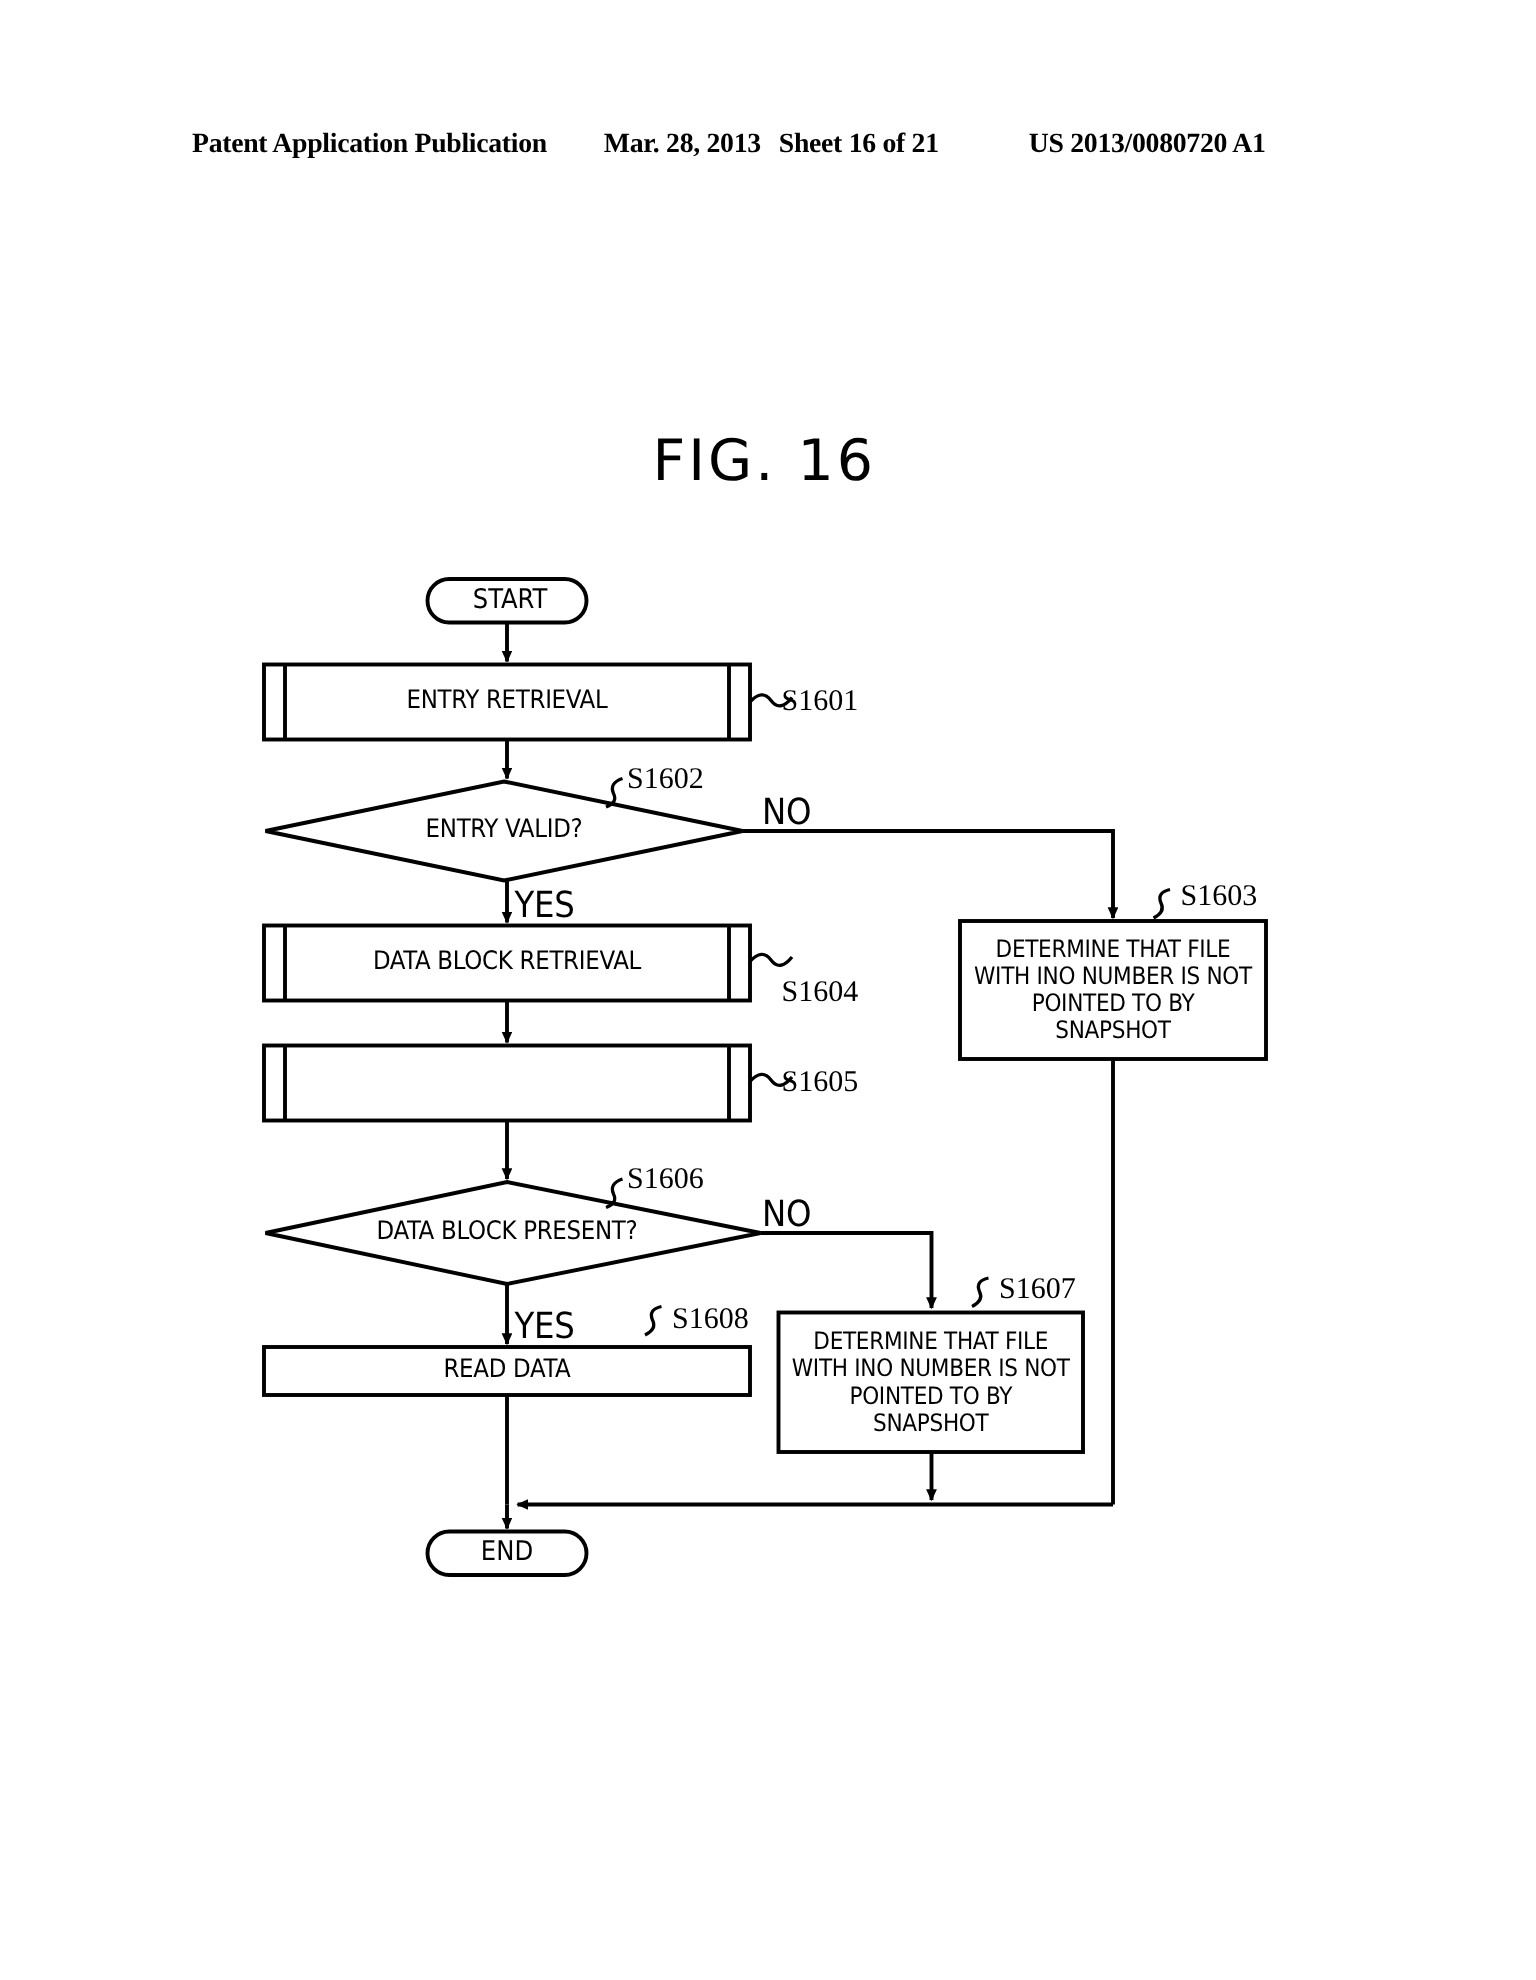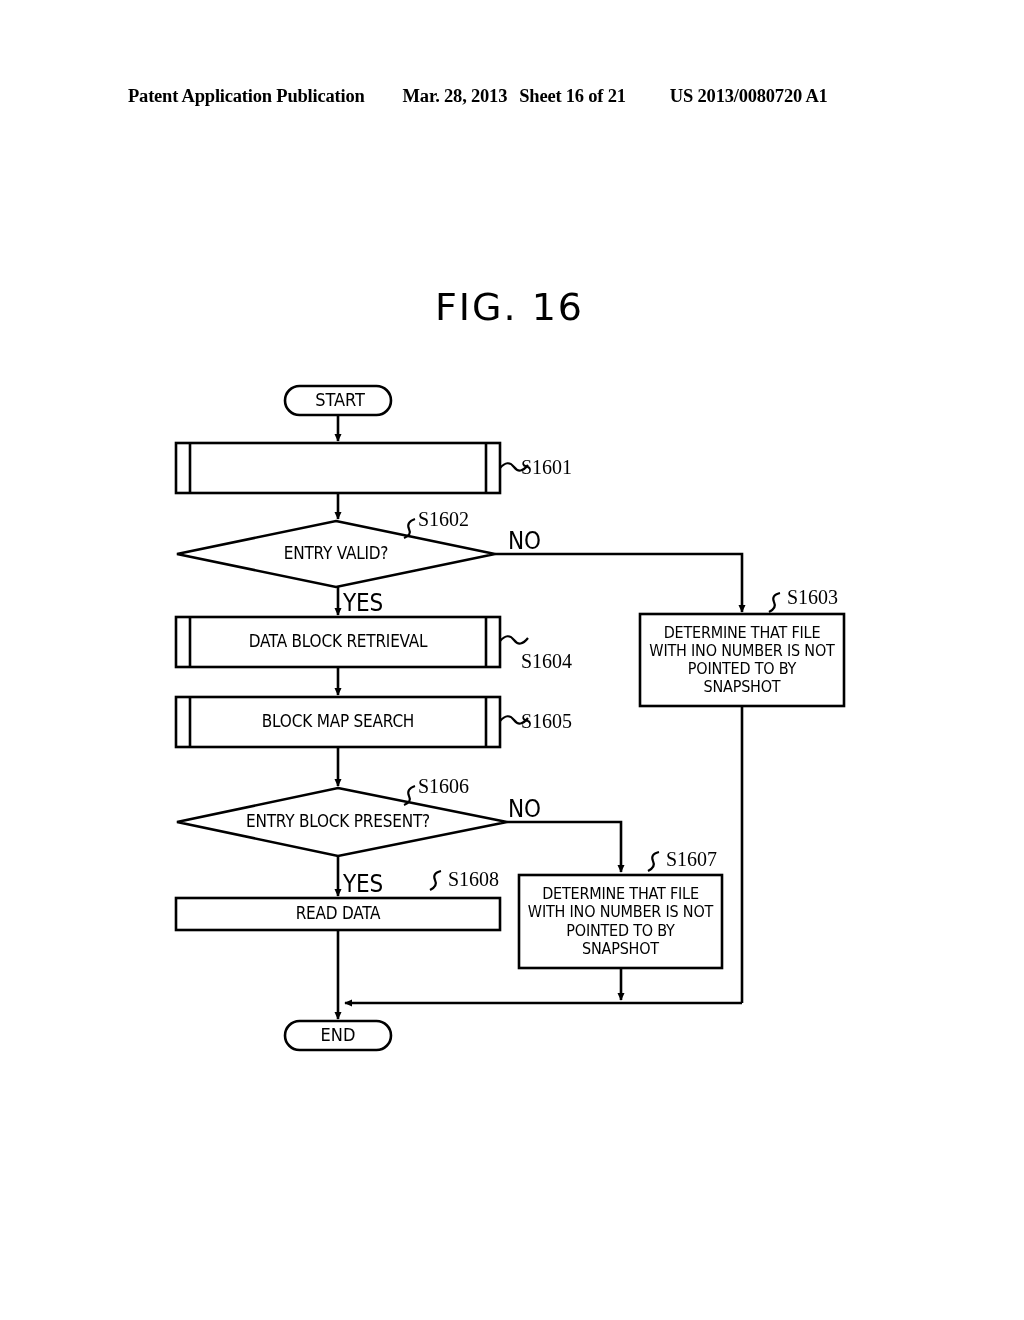--- a/index.html
+++ b/index.html
@@ -28,21 +28,21 @@
     align-items: baseline;
     font-family: "Liberation Serif", serif;
     font-weight: bold;
     font-size: 18.5px;
     letter-spacing: -0.2px;
     white-space: nowrap;
   }
   #page-header .hdr-pub   { }
   #page-header .hdr-date  { margin-left: 38px; }
   #page-header .hdr-sheet { margin-left: 12px; }
-  #page-header .hdr-pat   { margin-left: 44px; }
+  #page-header .hdr-pat   { margin-left: 60px; }
 
   
   #figure-title {
     position: absolute;
     top: 285px;
     left: 0;
     width: 1019px;
     text-align: center;
     font-size: 38px;
     font-weight: 400;
@@ -181,40 +181,40 @@
       <line x1="742" y1="1003" x2="345" y2="1003" marker-end="url(#arrow)"></line>
 
       <line x1="338" y1="1003" x2="338" y2="1019" marker-end="url(#arrow)"></line>
 
       <rect x="285" y="1021" width="106" height="29" rx="14.5" ry="14.5" fill="#fff"></rect>
     </g>
   </svg>
 
   <div class="node-text term-text" style="left:285px; top:386px; width:110px; height:29px;">START</div>
 
+  <div class="node-text" style="left:190px; top:443px; width:296px; height:50px;">ENTRY RETRIEVAL</div>
   <div class="step-label" style="left:521px; top:456px;">S1601</div>
 
   <div class="node-text" style="left:236px; top:541px; width:200px; height:26px;">ENTRY VALID?</div>
   <div class="step-label" style="left:418px; top:508px;">S1602</div>
   <div class="branch-label" style="left:343px; top:589px;">YES</div>
   <div class="branch-label" style="left:508px; top:527px;">NO</div>
 
   <div class="node-text multiline" style="left:640px; top:614px; width:204px; height:92px;">DETERMINE THAT FILE
 WITH INO NUMBER IS NOT
 POINTED TO BY
 SNAPSHOT</div>
   <div class="step-label" style="left:787px; top:586px;">S1603</div>
 
   <div class="node-text" style="left:190px; top:617px; width:296px; height:50px;">DATA BLOCK RETRIEVAL</div>
   <div class="step-label" style="left:521px; top:630px;margin-top:20px;">S1604</div>
 
-  <div class="node-text" style="left:190px; top:697px; width:296px; height:50px;">BLOCK MAP SEARCH</div>
   <div class="step-label" style="left:521px; top:710px;">S1605</div>
 
-  <div class="node-text" style="left:211px; top:809px; width:254px; height:26px;">ENTRY BLOCK PRESENT?</div>
+  <div class="node-text" style="left:211px; top:809px; width:254px; height:26px;">DATA BLOCK PRESENT?</div>
   <div class="step-label" style="left:418px; top:775px;">S1606</div>
   <div class="branch-label" style="left:343px; top:870px;">YES</div>
   <div class="branch-label" style="left:508px; top:795px;">NO</div>
 
   <div class="node-text multiline" style="left:519px; top:875px; width:203px; height:93px;">DETERMINE THAT FILE
 WITH INO NUMBER IS NOT
 POINTED TO BY
 SNAPSHOT</div>
   <div class="step-label" style="left:666px; top:848px;">S1607</div>
 

